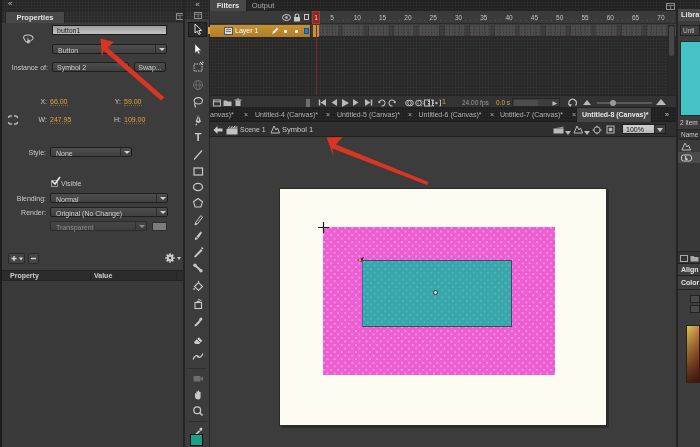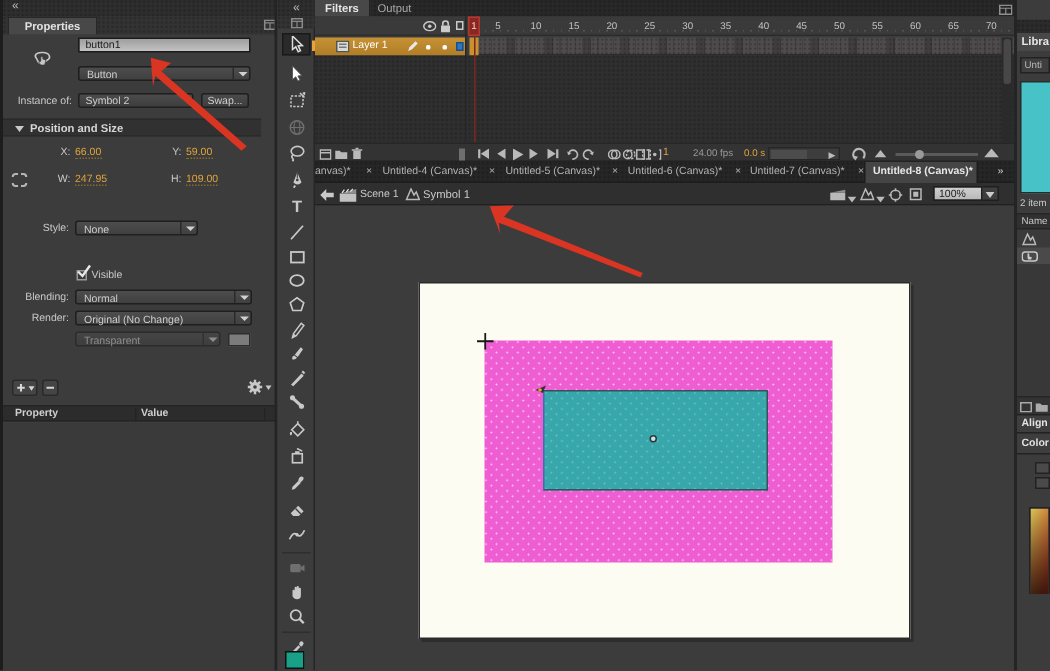--- a/index.html
+++ b/index.html
@@ -50,21 +50,20 @@
 
   <div class="dd" style="left:50px;top:44px;width:115px;height:10px;">
         <span class="lbl">Button</span>
         <span class="arr"></span>
       </div>
 
   <div class="lab" style="left:0px;top:64px;width:46px;">Instance of:</div>
   <div class="btn" style="left:50px;top:62px;width:77px;height:10px;"><span style="padding-left:4px;line-height:9px;display:inline-block;">Symbol 2</span></div>
   <div class="btn" style="left:132px;top:62px;width:32px;height:10px;text-align:center;line-height:9px;">Swap...</div>
 
-  <div class="abs hdr" style="left:0;top:79px;width:172px;height:12px;"><span class="tri"></span>Position and Size</div>
   <div class="lab" style="left:20px;top:98px;width:25px;">X:</div>
   <span class="abs oval" style="left:48px;top:98px;">66.00</span>
   <div class="lab" style="left:94px;top:98px;width:25px;">Y:</div>
   <span class="abs oval" style="left:122px;top:98px;">59.00</span>
   <svg class="abs" style="left:5px;top:115px;" width="12" height="10" viewBox="0 0 12 10">
     <path d="M1.5 3 Q1.5 1 3.5 1 L5 1 M7 1 L8.5 1 Q10.5 1 10.5 3 M10.5 7 Q10.5 9 8.5 9 L7 9 M5 9 L3.5 9 Q1.5 9 1.5 7" fill="none" stroke="#b5b5b5" stroke-width="1.4"></path>
   </svg>
   <div class="lab" style="left:20px;top:116px;width:25px;">W:</div>
   <span class="abs oval" style="left:48px;top:116px;">247.95</span>
   <div class="lab" style="left:94px;top:116px;width:25px;">H:</div>
@@ -464,21 +463,21 @@
 
   <svg class="abs" style="left:146px;top:119px;" width="10" height="8" viewBox="0 0 10 8">
         <path d="M1 4 L8 1 L6 6 Z" fill="#333"></path>
         <circle cx="4" cy="4" r="1.2" fill="#e8a33d"></circle>
       </svg>
 
   <div class="abs" style="left:223px;top:153px;width:5px;height:5px;border:1.3px solid #333;border-radius:50%;background:#bfe8e8;"></div>
 </div>
 
 <div class="abs" style="left:676px;top:0;width:2px;height:447px;background:#242424;"></div>
-<div class="abs" style="left:678px;top:0;width:22px;height:383px;background:#3c3c3c;overflow:hidden;margin-top:13px;">
+<div class="abs" style="left:678px;top:0;width:22px;height:383px;background:#3c3c3c;overflow:hidden;">
   <div class="abs tex" style="left:0;top:0;width:22px;height:9px;background-color:#2b2b2b;"></div>
   <div class="abs" style="left:0;top:9px;width:22px;height:12px;background:#484848;color:#e6e6e6;font-size:7.5px;font-weight:bold;line-height:12px;"><span style="padding-left:3px;">Libra</span></div>
   <div class="abs" style="left:2px;top:25px;width:20px;height:11px;background:#3f3f3f;border:1px solid #222;color:#bbb;font-size:6.5px;line-height:9px;"><span style="padding-left:2px;">Unti</span></div>
   <div class="abs" style="left:2px;top:41px;width:20px;height:75px;background:#47c2c7;border:1px solid #2a2a2a;border-right:none;"></div>
   <span class="abs" style="left:2px;top:119px;color:#c9c9c9;font-size:6.5px;">2 item</span>
   <div class="abs" style="left:0;top:129px;width:22px;height:11px;background:#303030;border-top:1px solid #262626;border-bottom:1px solid #262626;color:#c9c9c9;font-size:6.5px;line-height:10px;"><span style="padding-left:3px;">Name</span></div>
   <div class="abs" style="left:0;top:141px;width:22px;height:11px;background:#3a3a3a;">
         <svg class="abs" style="left:3px;top:1px;" width="10" height="9" viewBox="0 0 10 9">
           <path d="M1 8 L4 1 L6 5 L7.5 3 L9.5 8 Z" fill="none" stroke="#b9b9b9" stroke-width="1"></path>
         </svg>

